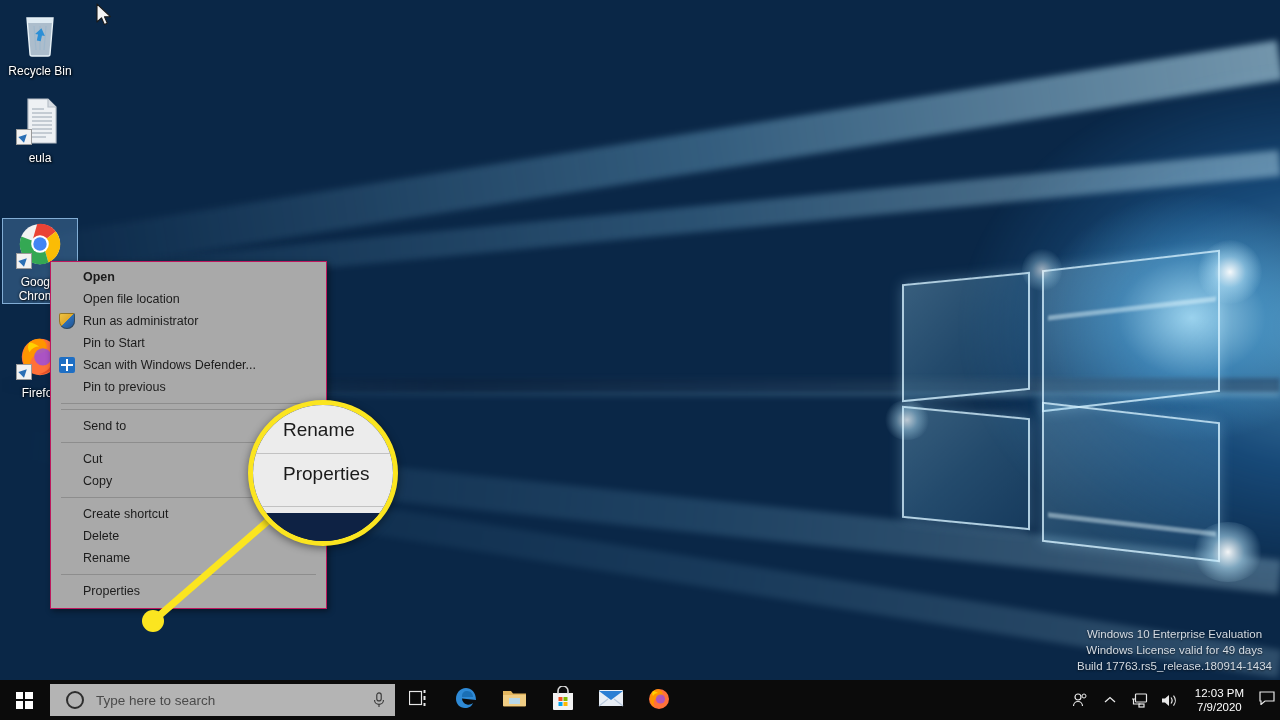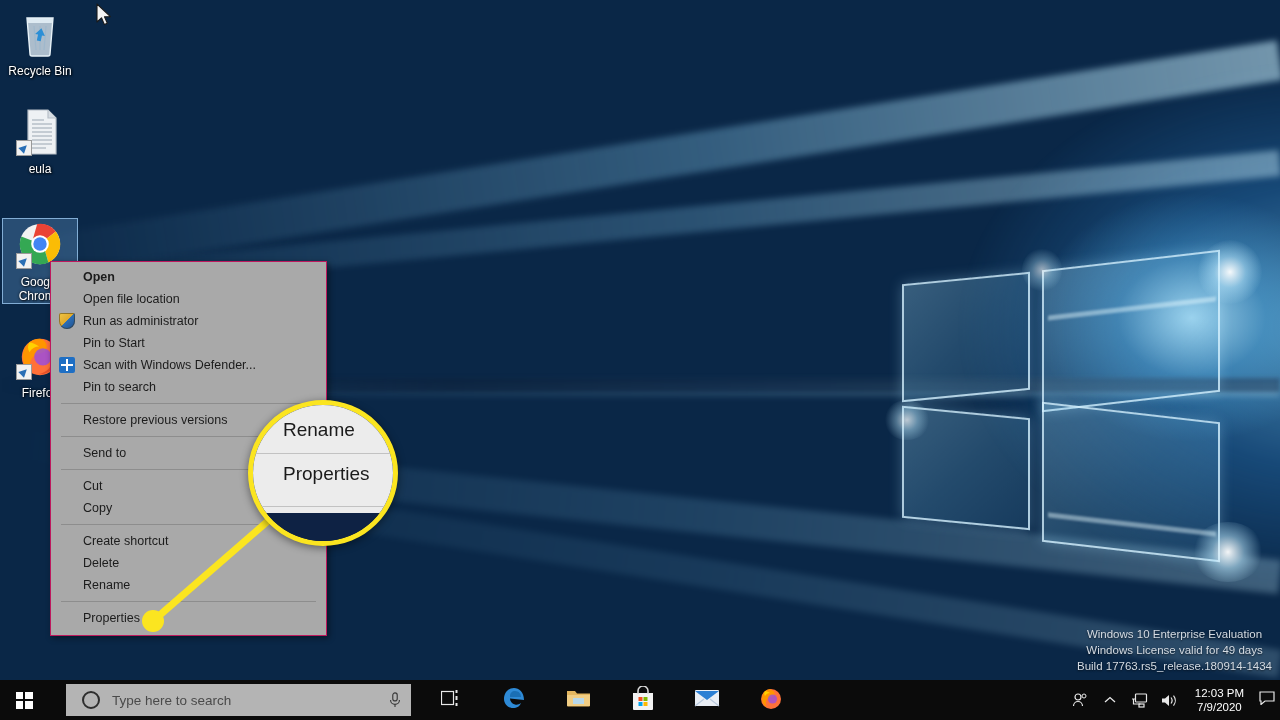--- a/index.html
+++ b/index.html
@@ -194,21 +194,21 @@
     font-size: 11.5px;
     line-height: 16px;
     text-shadow: 0 1px 2px rgba(0,0,0,0.6);
     user-select:none;
   }
 
   
   #taskbar {
     position:absolute; left:0; bottom:0; width:1280px; height:40px;
     background:#0b0b0b;
-    display:flex; align-items:center;gap:16px;
+    display:flex; align-items:center;
   }
   #start-button {
     width: 48px; height: 40px;
     display:flex; align-items:center; justify-content:center;
     cursor:pointer;
   }
   .win-logo { width:17px; height:17px; display:grid; grid-template-columns:1fr 1fr; grid-template-rows:1fr 1fr; gap:2px; }
   .win-logo i { background:#fff; display:block; }
   #searchbox {
     width: 345px; height: 32px;
@@ -279,21 +279,21 @@
       <svg viewBox="0 0 48 52" width="48" height="52">
         <path d="M11 10 h26 l-3 36 a2 2 0 0 1 -2 2 h-16 a2 2 0 0 1 -2 -2 z" fill="#c9d8e4" fill-opacity="0.85" stroke="#e8f2f8" stroke-width="1.4"></path>
         <path d="M11 10 h26 l-1.2 5 h-23.6 z" fill="#e3eef6" fill-opacity="0.9"></path>
         <path d="M18 18 l2 24 M24 18 l0 24 M30 18 l-2 24" stroke="#9fb8cc" stroke-width="1.2" fill="none"></path>
         <path d="M24 20 l5 7 h-3 v6 h-4 v-6 h-3 z" fill="#2c8fd6" transform="rotate(12 24 27)"></path>
       </svg>
     </div>
     <span class="label">Recycle Bin</span>
   </div>
 
-  <div class="dicon" style="left:2px; top:106px;">
+  <div class="dicon" style="left:2px; top:95px;">
     <div class="glyph">
       <svg viewBox="0 0 48 52" width="48" height="52">
         <path d="M12 4 h20 l8 8 v36 h-28 z" fill="#eef1f4" stroke="#b7bfc7" stroke-width="1.2"></path>
         <path d="M32 4 v8 h8" fill="#d7dde3" stroke="#b7bfc7" stroke-width="1.2"></path>
         <g stroke="#9aa6b2" stroke-width="1">
           <path d="M16 14 h12 M16 18 h20 M16 22 h20 M16 26 h20 M16 30 h20 M16 34 h20 M16 38 h20 M16 42 h14"></path>
         </g>
       </svg>
       <div class="shortcut-arrow"></div>
     </div>
@@ -341,26 +341,23 @@
       <span>Run as administrator</span>
     </div>
     <div class="mi">
       <span>Pin to Start</span>
     </div>
     <div class="mi">
       <span class="mi-icon ic-defender"></span>
       <span>Scan with Windows Defender...</span>
     </div>
     <div class="mi">
-      <span>Pin to search</span>
+      <span>Pin to previous</span>
     </div>
     <div class="sep"></div>
-    <div class="mi">
-      <span>Restore previous versions</span>
-    </div>
     <div class="sep"></div>
     <div class="mi">
       <span>Send to</span>
     </div>
     <div class="sep"></div>
     <div class="mi">
       <span>Cut</span>
     </div>
     <div class="mi">
       <span>Copy</span>

